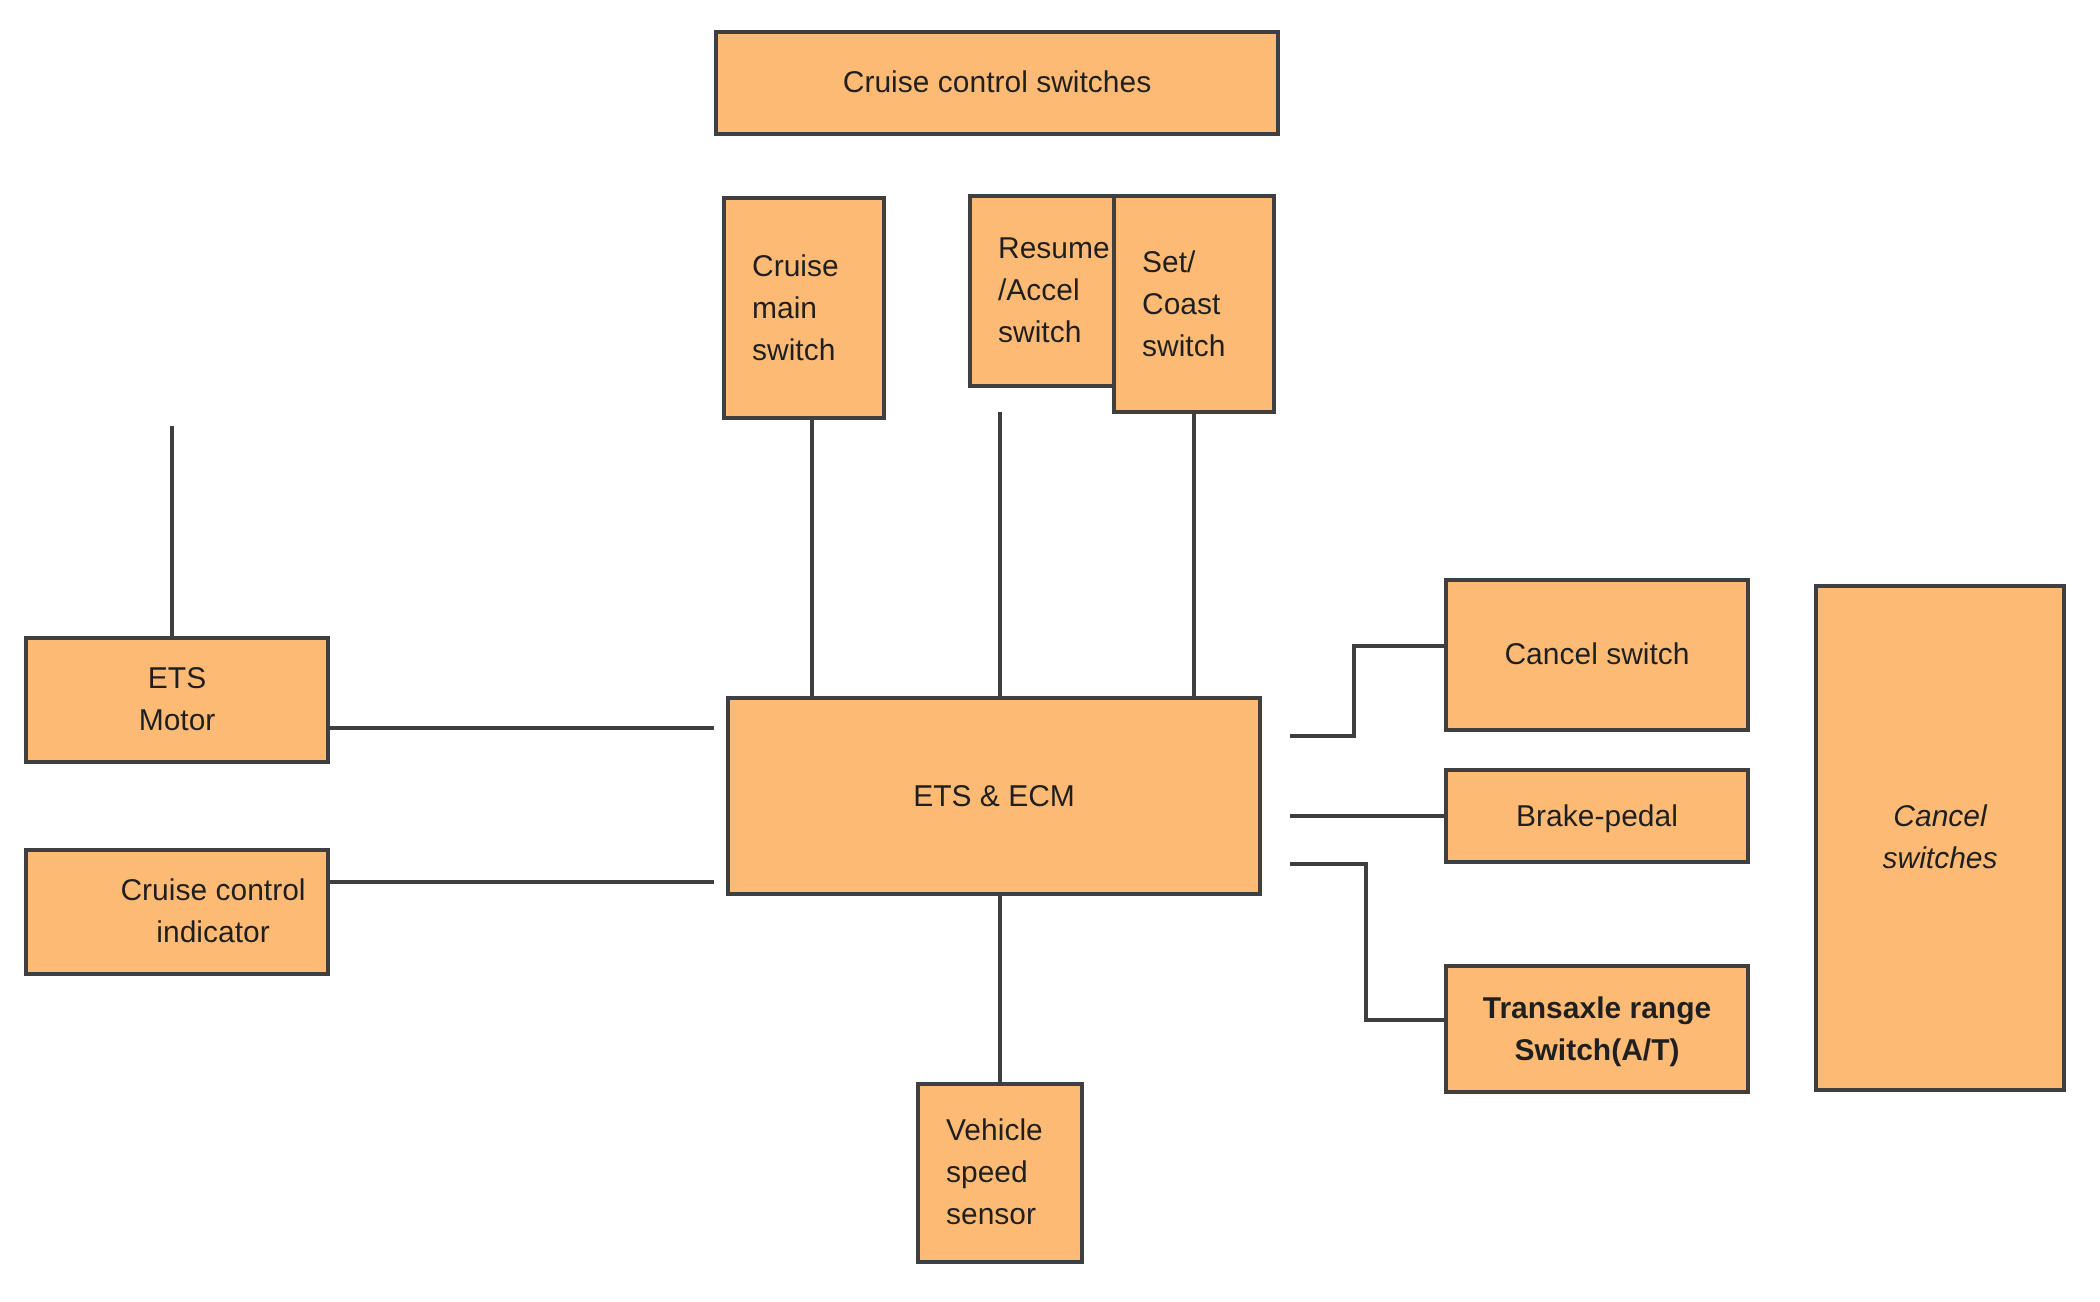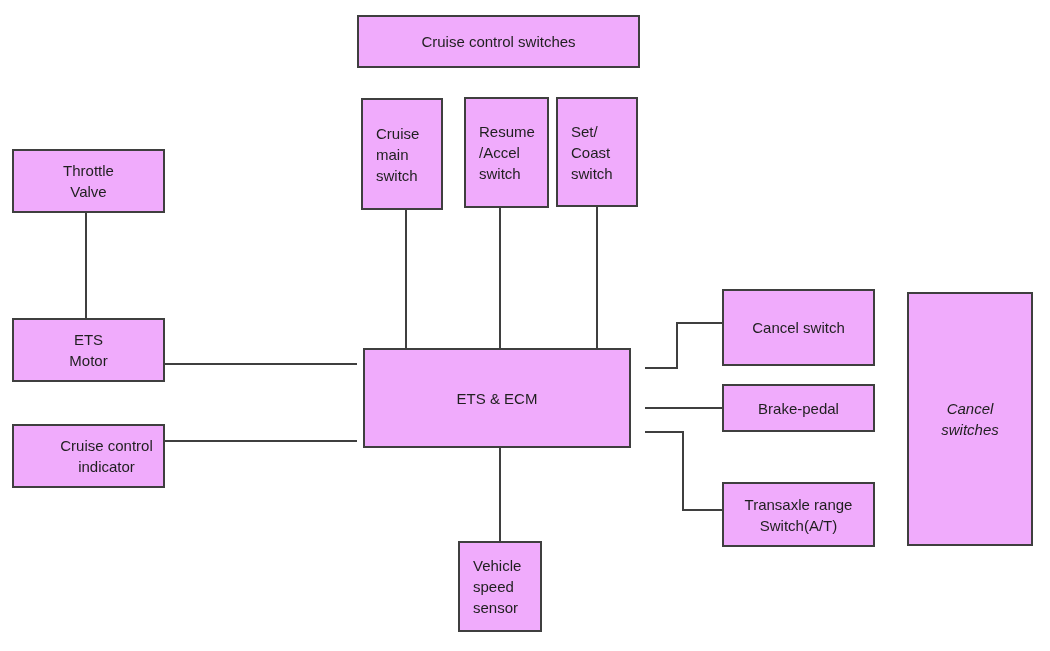--- a/index.html
+++ b/index.html
@@ -9,21 +9,21 @@
     width: 1050px;
     height: 651px;
     background: #ffffff;
     font-family: "Liberation Sans", "DejaVu Sans", sans-serif;
     color: #1f1f1f;
     overflow: hidden;
   }
   .box {
     position: absolute;
     border: 2px solid #3f3f3f;
-    background: #f0abfc;
+    background: #fdba74;
     display: flex;
     align-items: center;
     justify-content: center;
   }
   .box .label {
     font-size: 15px;
     line-height: 1.4;
     white-space: pre-line;
     text-align: center;
     color: #1f1f1f;
@@ -31,29 +31,29 @@
   .box.align-left { justify-content: flex-start; }
   .box.align-left .label { text-align: left; padding-left: 13px; }
 
   .hline, .vline { position: absolute; background: #3f3f3f; }
   .hline { height: 2px; }
   .vline { width: 2px; }
 
   
   #b-title          { left: 357px; top: 15px;  width: 283px; height: 53px; }
   #b-cruise-main    { left: 361px; top: 98px;  width: 82px;  height: 112px; }
-  #b-resume-accel   { left: 464px; top: 97px;  width: 85px;  height: 111px; }
+  #b-resume-accel   { left: 484px; top: 97px;  width: 85px;  height: 97px; }
   #b-set-coast      { left: 556px; top: 97px;  width: 82px;  height: 110px; }
   #b-throttle       { left: 12px;  top: 149px; width: 153px; height: 64px; }
   #b-ets-motor      { left: 12px;  top: 318px; width: 153px; height: 64px; }
   #b-indicator      { left: 12px;  top: 424px; width: 153px; height: 64px; padding-left: 36px; }
   #b-ets-ecm        { left: 363px; top: 348px; width: 268px; height: 100px; }
   #b-cancel-switch  { left: 722px; top: 289px; width: 153px; height: 77px; }
   #b-brake-pedal    { left: 722px; top: 384px; width: 153px; height: 48px; }
-  #b-transaxle      { left: 722px; top: 482px; width: 153px; height: 65px; }
+  #b-transaxle      { left: 722px; top: 482px; width: 153px; height: 65px; font-weight: bold; }
   #b-cancel-tall    { left: 907px; top: 292px; width: 126px; height: 254px; font-style: italic; }
   #b-vss            { left: 458px; top: 541px; width: 84px;  height: 91px; }
 
   
   #c-throttle-motor   { left: 85px;  top: 213px; height: 105px; }
   #c-main-ecm         { left: 405px; top: 208px; height: 140px; }
   #c-resume-ecm       { left: 499px; top: 206px; height: 142px; }
   #c-set-ecm          { left: 596px; top: 206px; height: 142px; }
   #c-motor-ecm        { left: 165px; top: 363px; width: 192px; }
   #c-indicator-ecm    { left: 165px; top: 440px; width: 192px; }
@@ -86,24 +86,20 @@
 /Accel
 switch</span>
   </div>
 
   <div class="box align-left" id="b-set-coast">
     <span class="label">Set/
 Coast
 switch</span>
   </div>
 
-  <div class="box" id="b-throttle">
-    <span class="label">Throttle
-Valve</span>
-  </div>
 
   <div class="box" id="b-ets-motor">
     <span class="label">ETS
 Motor</span>
   </div>
 
   <div class="box" id="b-indicator">
     <span class="label">Cruise control
 indicator</span>
   </div>

